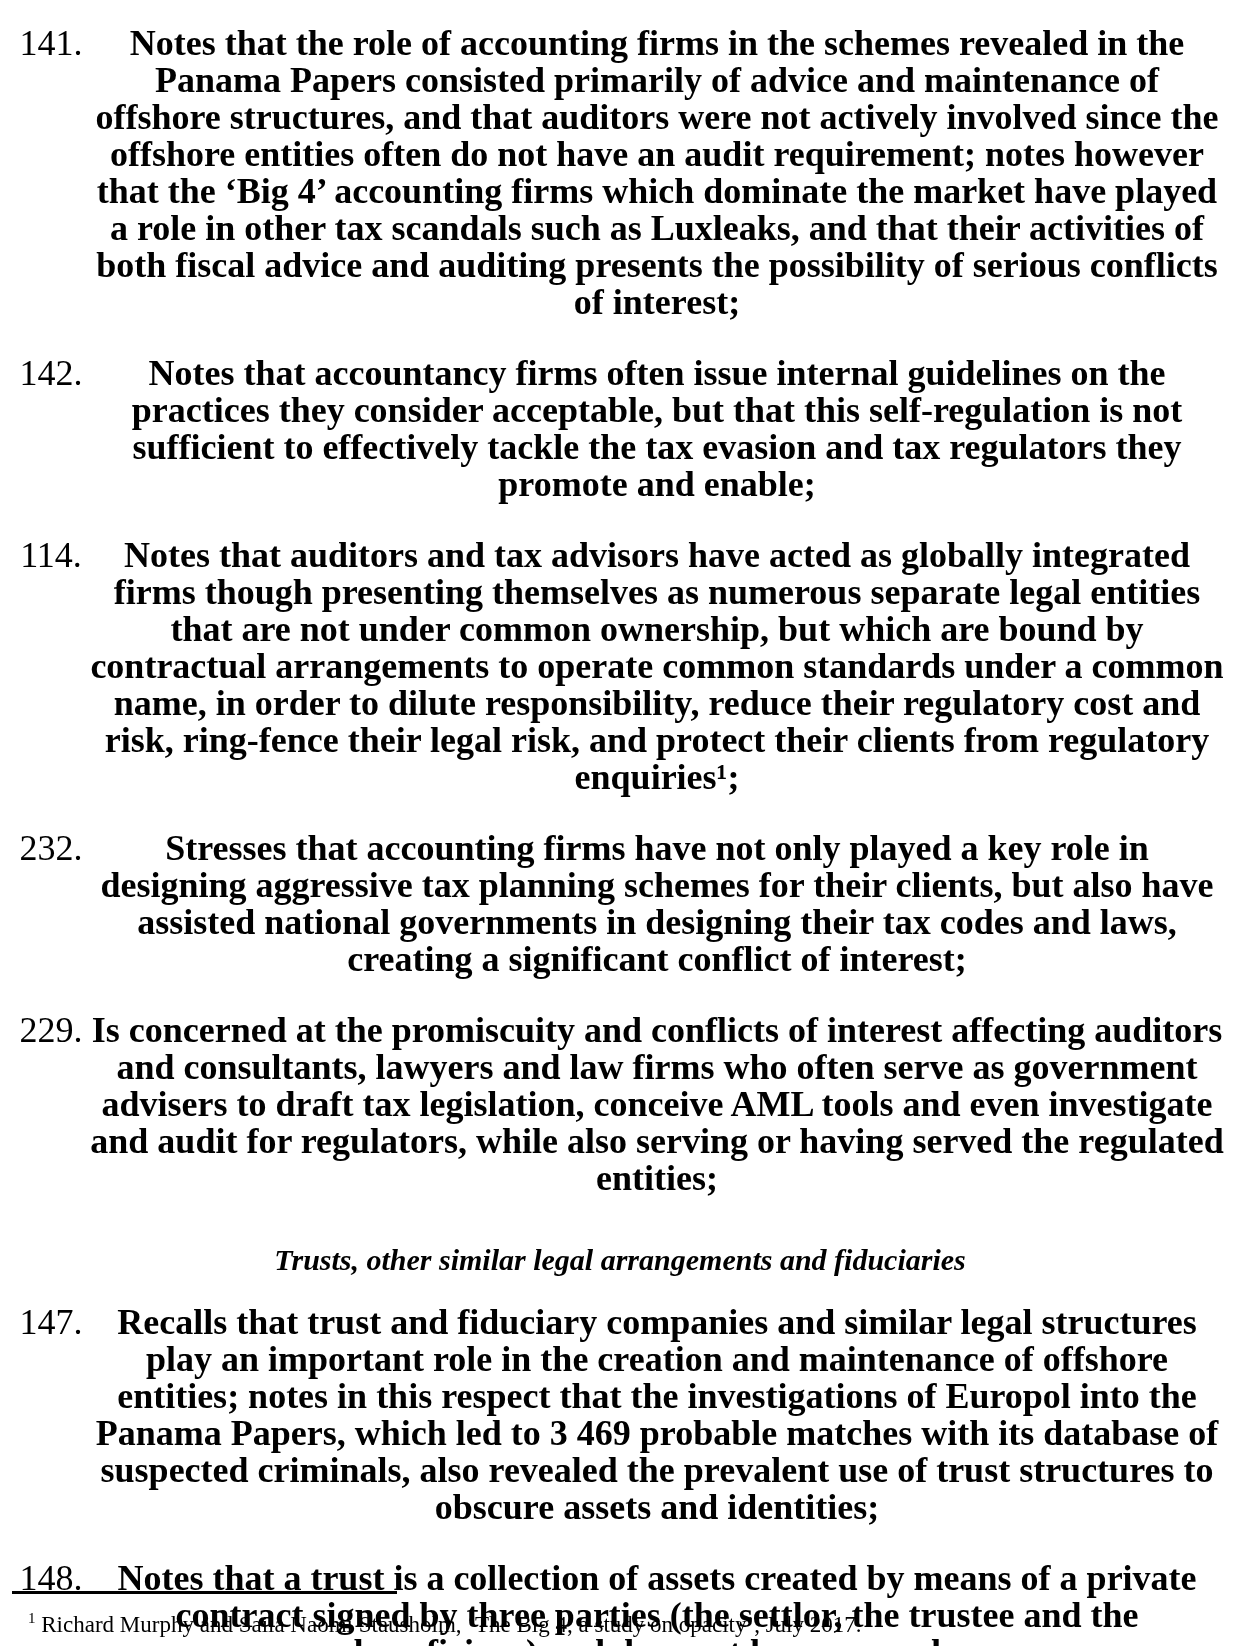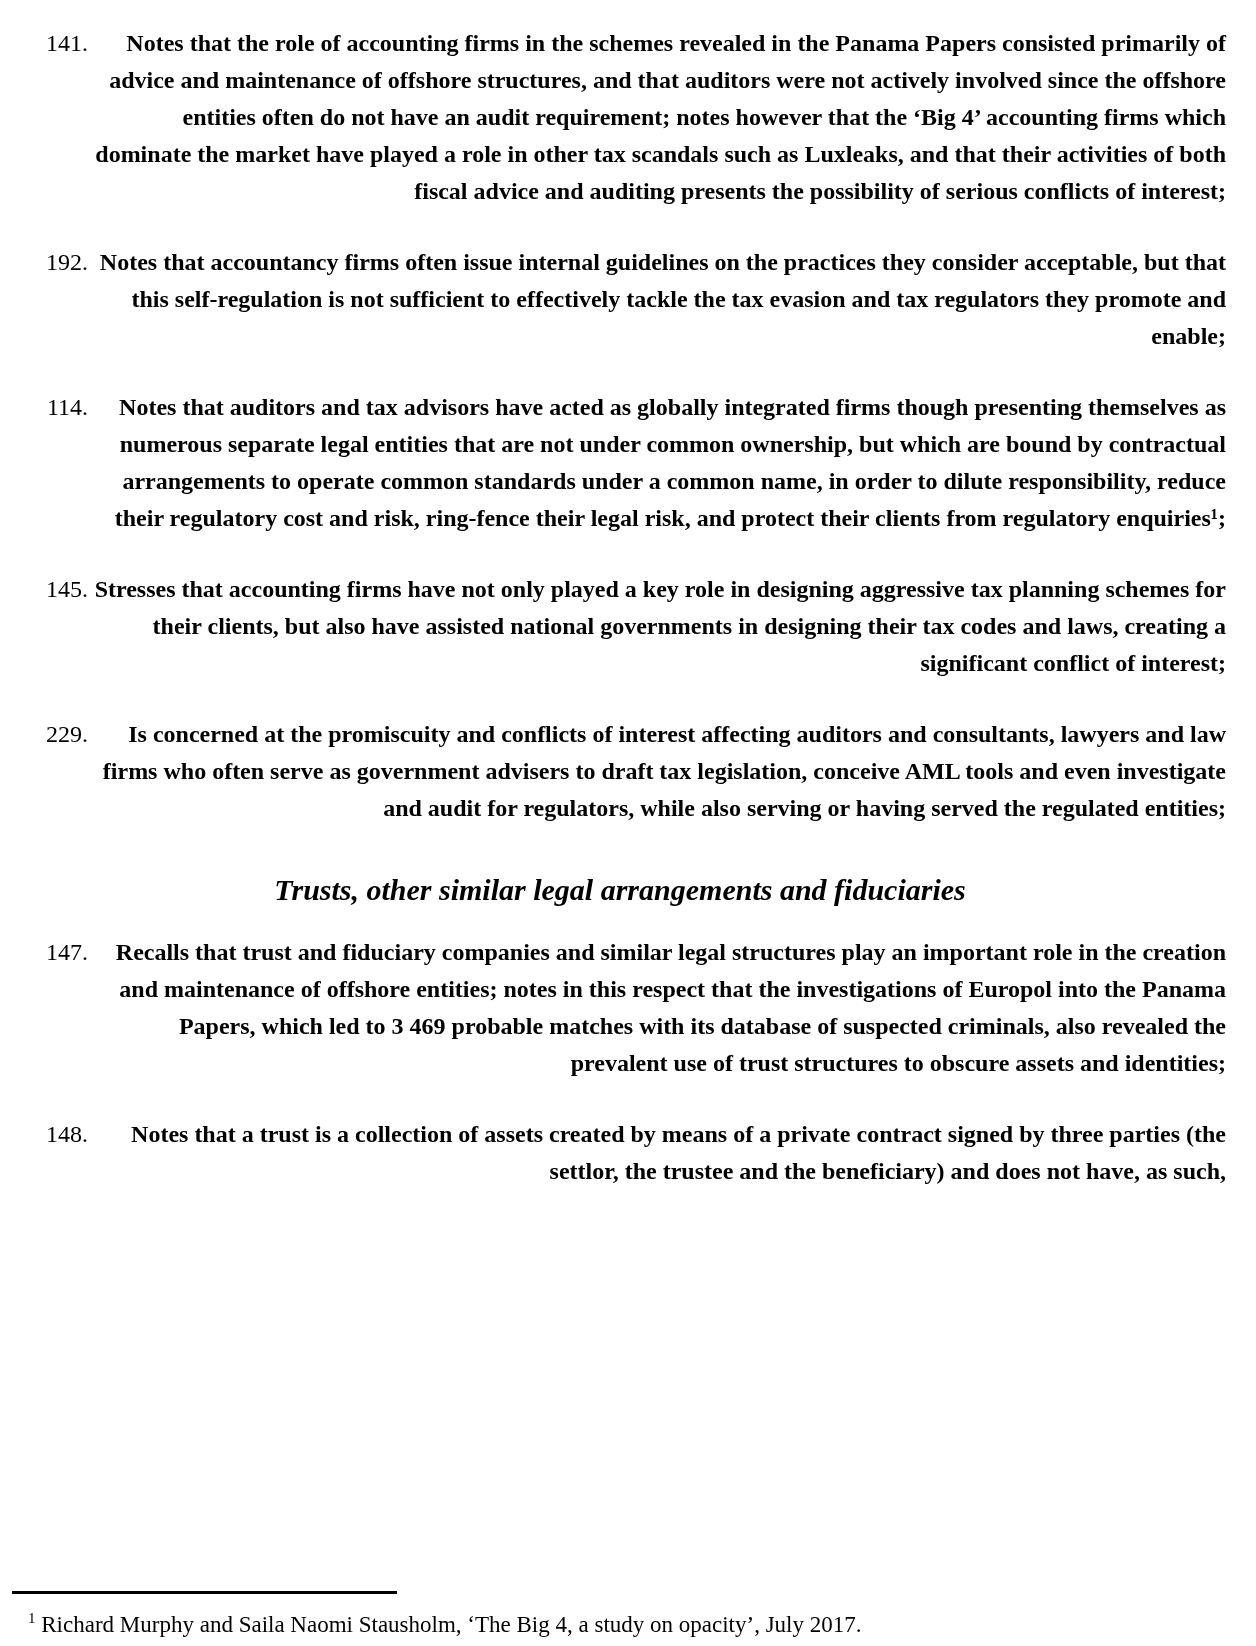--- a/index.html
+++ b/index.html
@@ -14,24 +14,24 @@
     font-family: "Liberation Serif", serif;
     position: relative;
     overflow: hidden;
   }
   .content {
     padding: 25px 30px 0 14px;
   }
   .para {
     display: flex;
     align-items: flex-start;
-    font-size: 24px;
+    font-size: 36px;
     line-height: 37px;
     margin: 0 0 34px 0;
-    text-align: right;
+    text-align: center;
   }
   .para .num {
     flex: 0 0 74px;
     white-space: nowrap;
   }
   .para .ptext {
     flex: 1 1 auto;
     font-weight: bold;
   }
   .section-heading {
@@ -77,32 +77,32 @@
 <body>
 
 <div class="content">
 
   <div class="para">
     <span class="num">141.</span>
     <span class="ptext">Notes that the role of accounting firms in the schemes revealed in the Panama Papers consisted primarily of advice and maintenance of offshore structures, and that auditors were not actively involved since the offshore entities often do not have an audit requirement; notes however that the ‘Big 4’ accounting firms which dominate the market have played a role in other tax scandals such as Luxleaks, and that their activities of both fiscal advice and auditing presents the possibility of serious conflicts of interest;</span>
   </div>
 
   <div class="para">
-    <span class="num">192.</span>
+    <span class="num">142.</span>
     <span class="ptext">Notes that accountancy firms often issue internal guidelines on the practices they consider acceptable, but that this self-regulation is not sufficient to effectively tackle the tax evasion and tax regulators they promote and enable;</span>
   </div>
 
   <div class="para">
     <span class="num">114.</span>
     <span class="ptext">Notes that auditors and tax advisors have acted as globally integrated firms though presenting themselves as numerous separate legal entities that are not under common ownership, but which are bound by contractual arrangements to operate common standards under a common name, in order to dilute responsibility, reduce their regulatory cost and risk, ring-fence their legal risk, and protect their clients from regulatory enquiries¹;</span>
   </div>
 
 
   <div class="para">
-    <span class="num">145.</span>
+    <span class="num">232.</span>
     <span class="ptext">Stresses that accounting firms have not only played a key role in designing aggressive tax planning schemes for their clients, but also have assisted national governments in designing their tax codes and laws, creating a significant conflict of interest;</span>
   </div>
 
   <div class="para">
     <span class="num">229.</span>
     <span class="ptext">Is concerned at the promiscuity and conflicts of interest affecting auditors and consultants, lawyers and law firms who often serve as government advisers to draft tax legislation, conceive AML tools and even investigate and audit for regulators, while also serving or having served the regulated entities;</span>
   </div>
 
   <h2 class="section-heading">Trusts, other similar legal arrangements and fiduciaries</h2>
 

